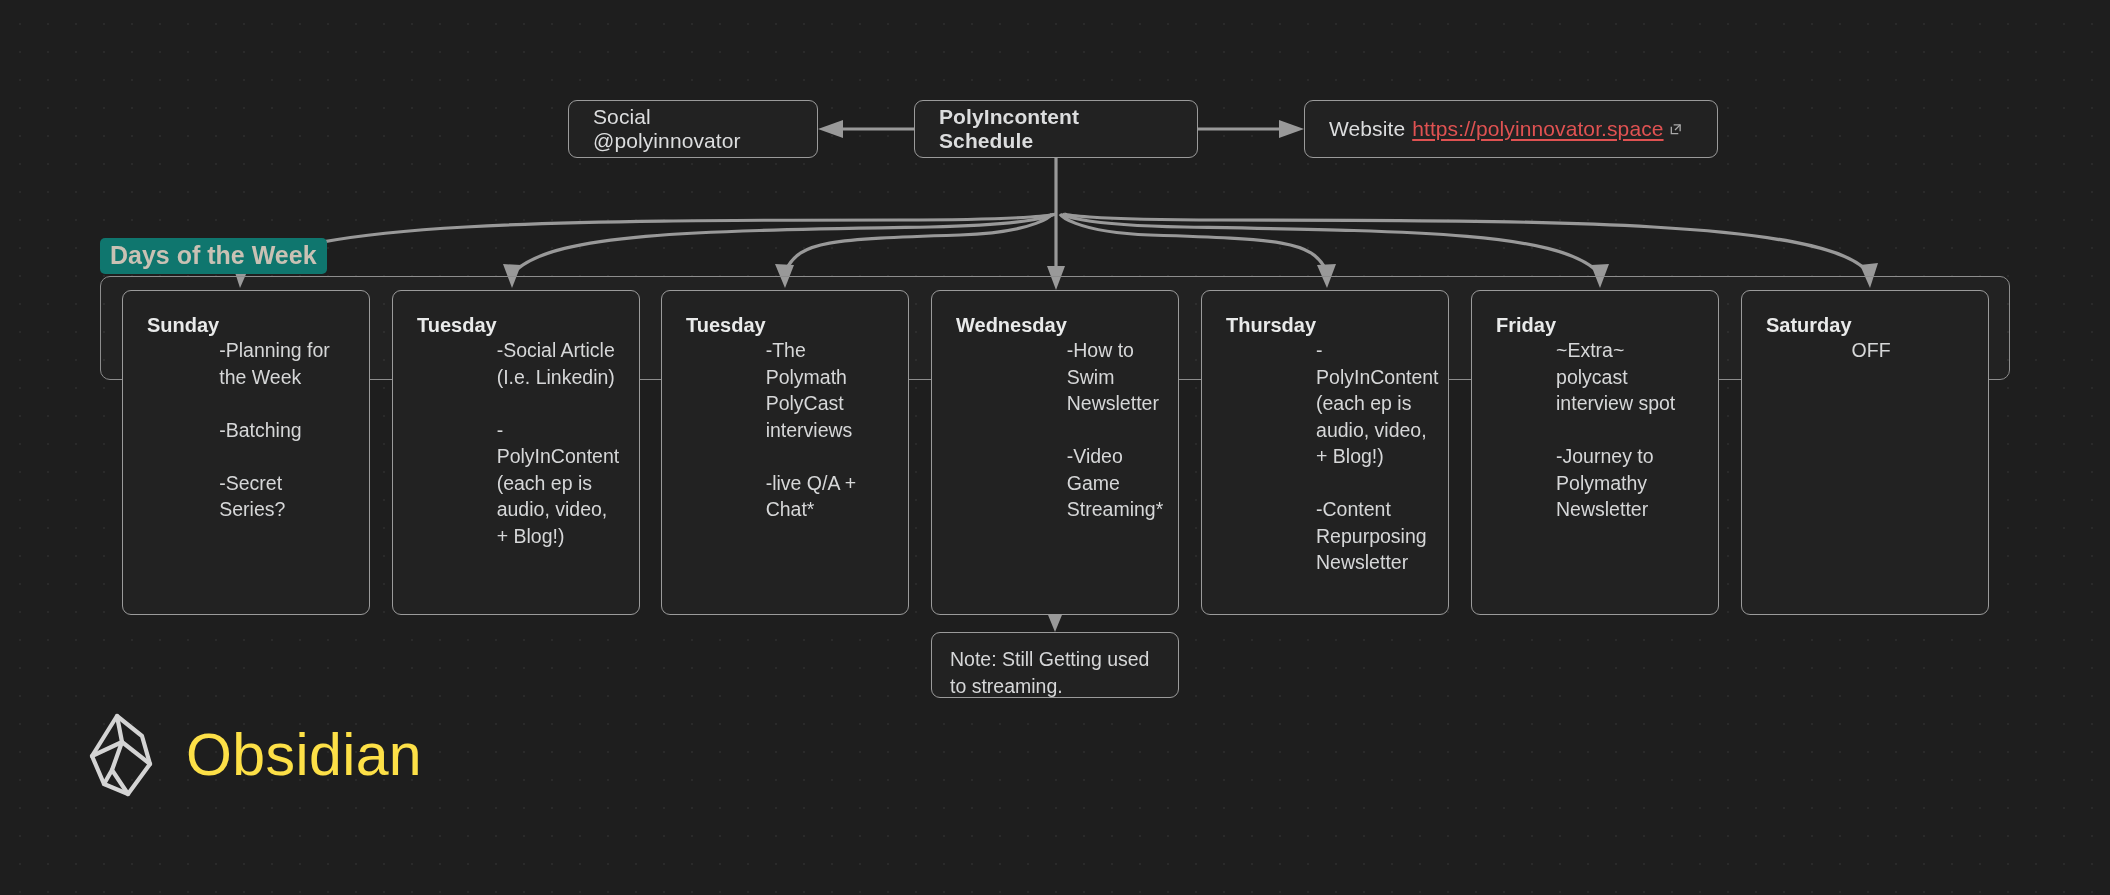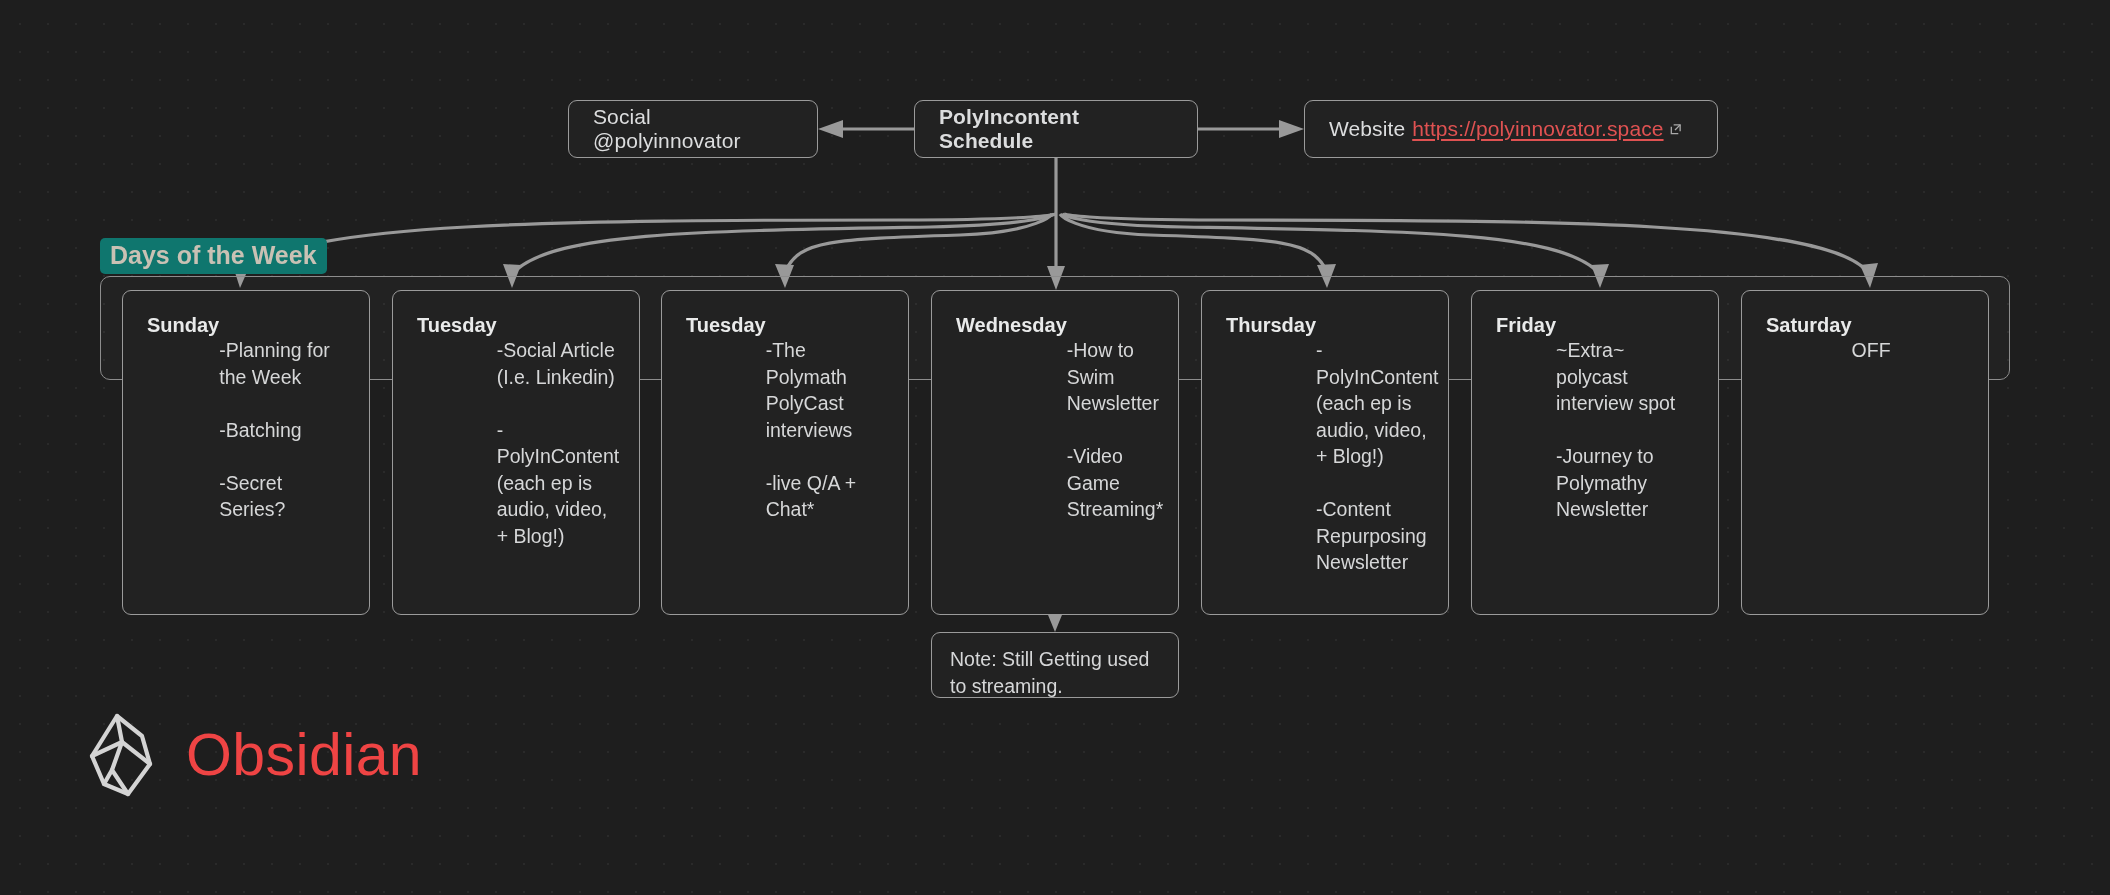--- a/index.html
+++ b/index.html
@@ -156,21 +156,21 @@
   #watermark {
     position: absolute;
     left: 88px;
     top: 712px;
     display: flex;
     align-items: center;
     gap: 26px;
   }
   #watermark .wm-name {
     font-size: 59px;
-    color: #ef4444;
+    color: #fde047;
     letter-spacing: .4px;
     font-weight: 400;
   }
   #watermark svg { display: block; }
 </style>
 </head>
 <body>
 
 <div id="canvas">
 

